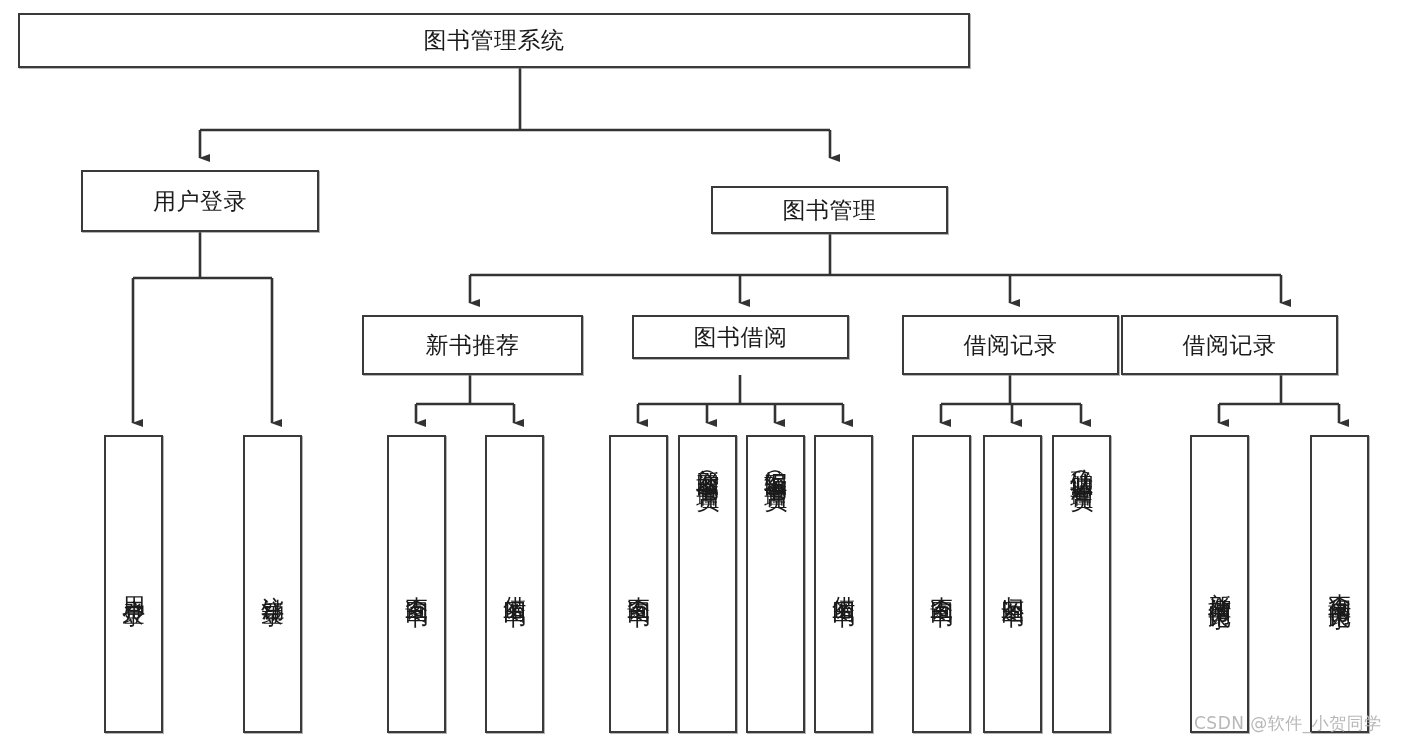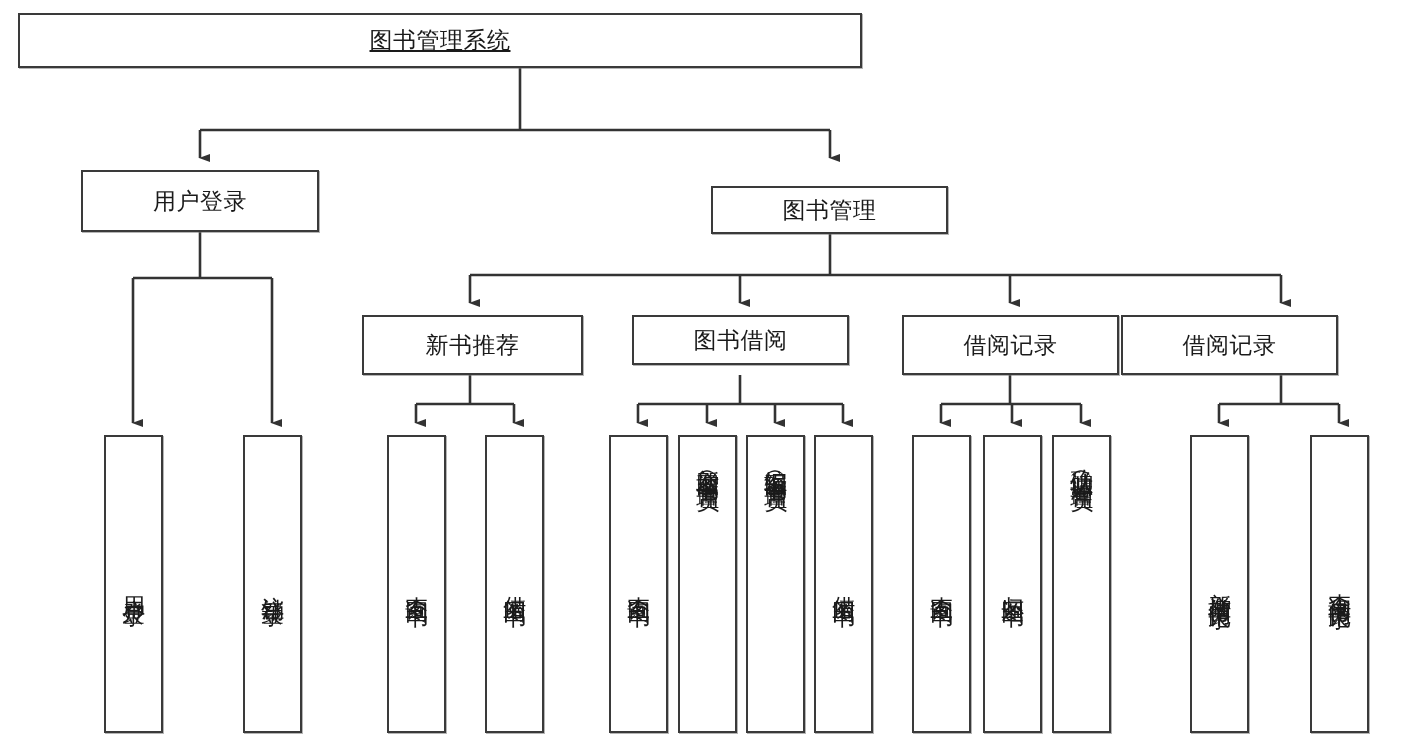--- a/index.html
+++ b/index.html
@@ -123,33 +123,33 @@
       <path d="M1081,404 L1081,423" marker-end="url(#arrow)"></path>
 
       <path d="M1281,375 L1281,404"></path>
       <path d="M1219,404 L1339,404"></path>
       <path d="M1219,404 L1219,423" marker-end="url(#arrow)"></path>
       <path d="M1339,404 L1339,423" marker-end="url(#arrow)"></path>
     </g>
   </svg>
 
   <div id="nodes-layer">
-      <div class="node horizontal" style="left: 18px; top: 13px; width: 844px; height: 55px; text-decoration: underline;">
+      <div class="node horizontal" style="left: 18px; top: 13px; width: 952px; height: 55px;">
         <span class="label">图书管理系统</span>
       </div>
       <div class="node horizontal" style="left: 81px; top: 170px; width: 238px; height: 62px;">
         <span class="label">用户登录</span>
       </div>
       <div class="node horizontal" style="left: 711px; top: 186px; width: 237px; height: 48px;">
         <span class="label">图书管理</span>
       </div>
       <div class="node horizontal" style="left: 362px; top: 315px; width: 221px; height: 60px;">
         <span class="label">新书推荐</span>
       </div>
-      <div class="node horizontal" style="left: 632px; top: 315px; width: 217px; height: 50px;">
+      <div class="node horizontal" style="left: 632px; top: 315px; width: 217px; height: 44px;">
         <span class="label">图书借阅</span>
       </div>
       <div class="node horizontal" style="left: 902px; top: 315px; width: 217px; height: 60px;">
         <span class="label">借阅记录</span>
       </div>
       <div class="node horizontal" style="left: 1121px; top: 315px; width: 217px; height: 60px;">
         <span class="label">借阅记录</span>
       </div>
       <div class="node vertical centered" style="left: 104px; top: 435px; width: 59px; height: 298px;">
         <span class="label">用户登录</span>
@@ -185,13 +185,14 @@
         <span class="label">确认归还（管理员）</span>
       </div>
       <div class="node vertical centered" style="left: 1190px; top: 435px; width: 59px; height: 298px;">
         <span class="label">新增借阅记录</span>
       </div>
       <div class="node vertical centered" style="left: 1310px; top: 435px; width: 59px; height: 298px;">
         <span class="label">查询借阅记录</span>
       </div>
     </div>
 
+  <div class="watermark">CSDN @软件_小贺同学</div>
 </div>
 
 </body></html>

